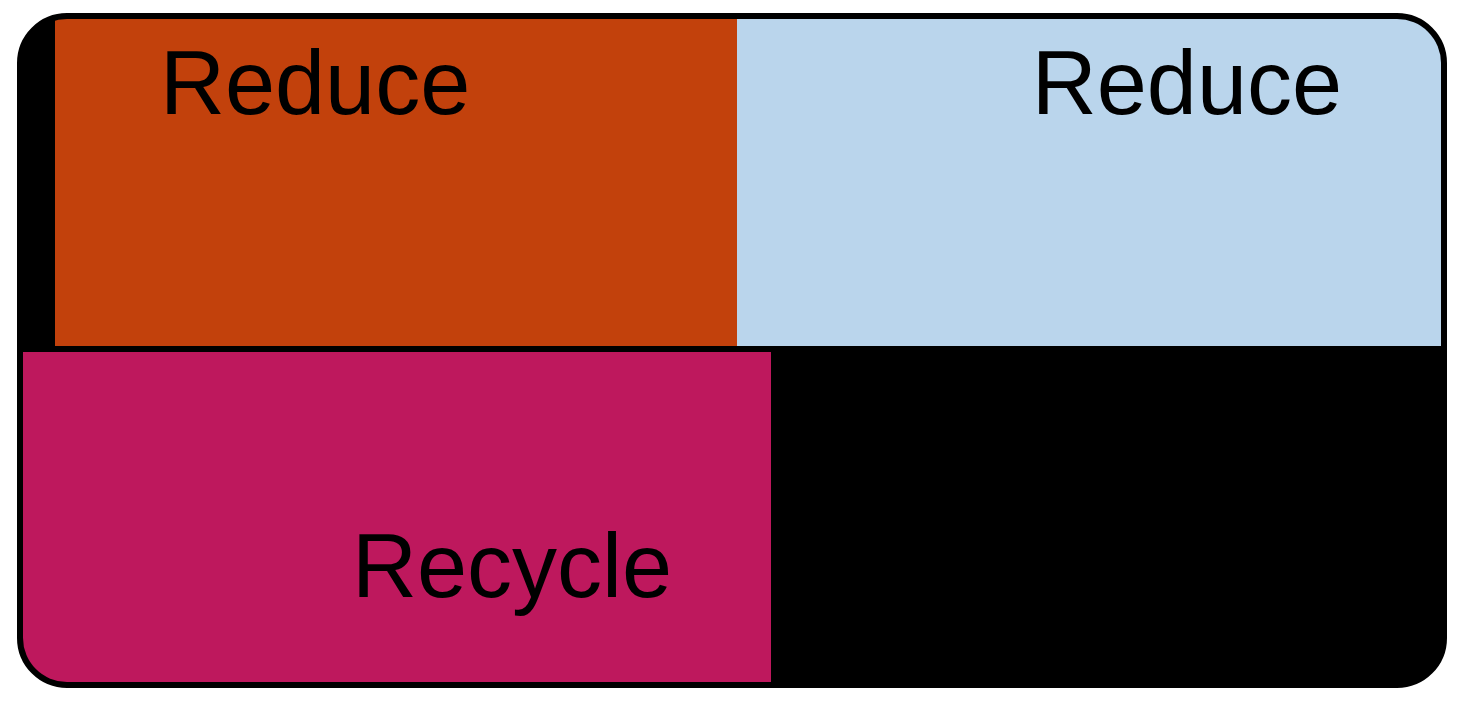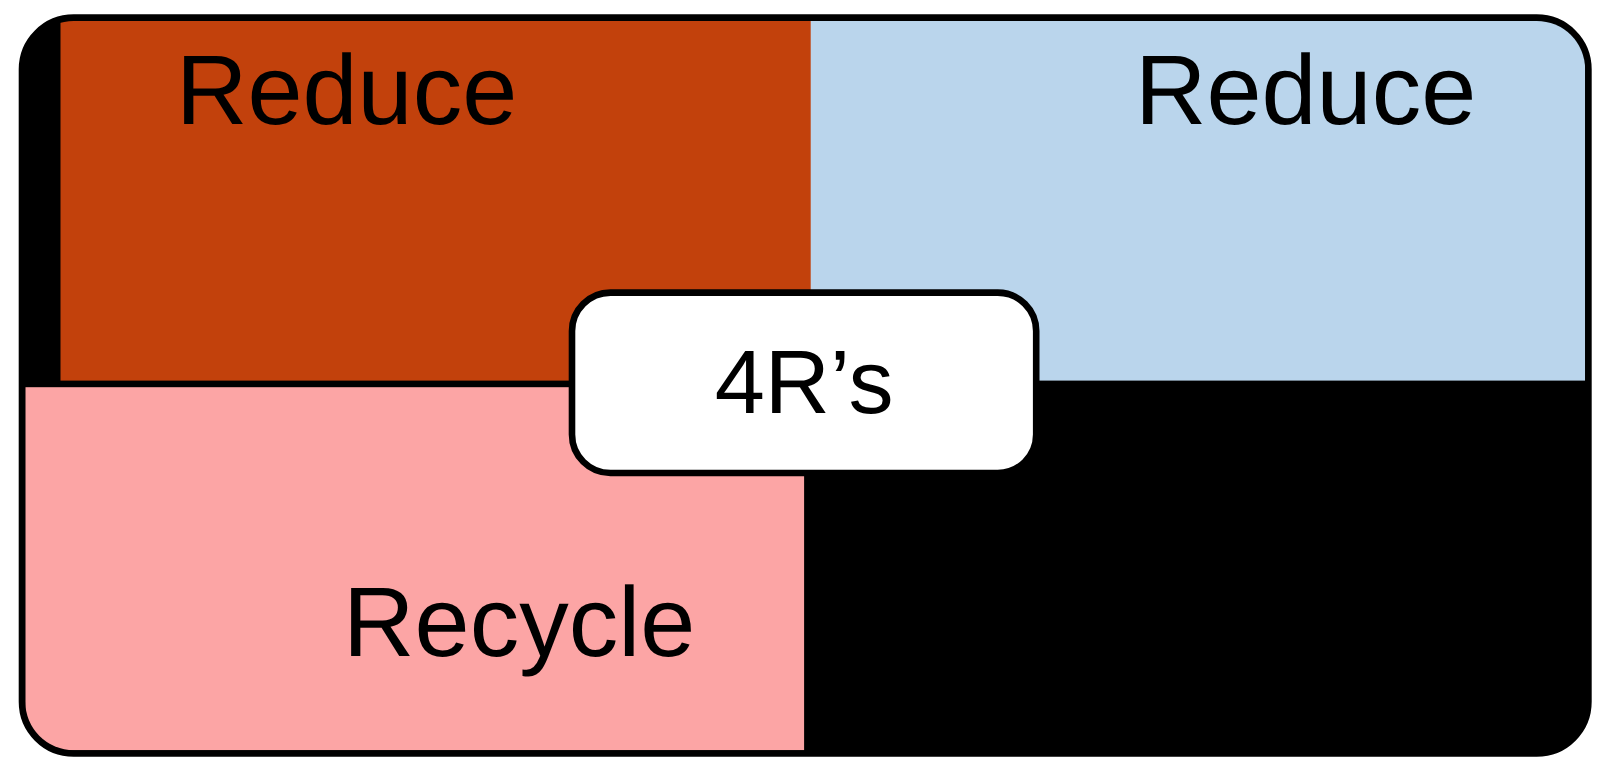--- a/index.html
+++ b/index.html
@@ -78,22 +78,19 @@
 
     <div class="quadrant" style="background: #c2410c; margin-left: 32px;">
       <div class="q-label tl">Reduce</div>
     </div>
 
     <div class="quadrant" style="background: rgb(186, 213, 236);">
       <div class="q-label tr">Reduce</div>
     </div>
 
 
-    <div class="quadrant" style="background: #fca5a5;">
+    <div class="quadrant" style="background: #be185d; padding-left: 40px;">
       <div class="q-label br">Recycle</div>
     </div>
 
   </div>
 
-  <div class="center-badge">
-    <div class="label">4R’s</div>
-  </div>
 </div>
 
 </body></html>

